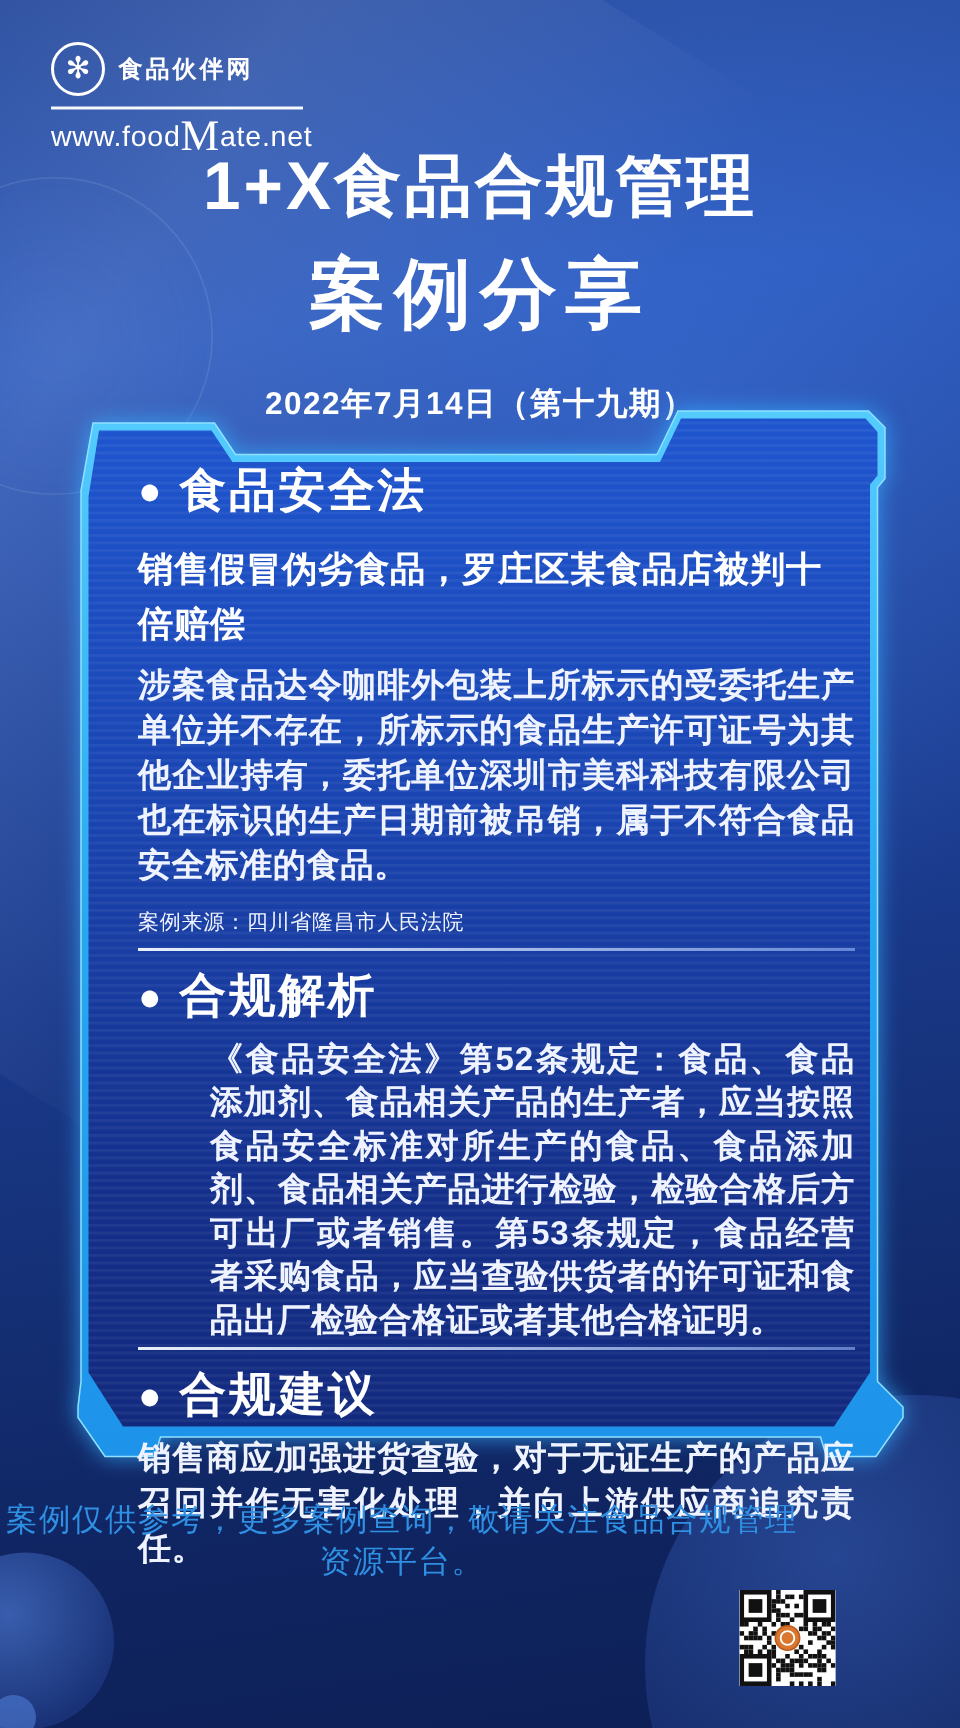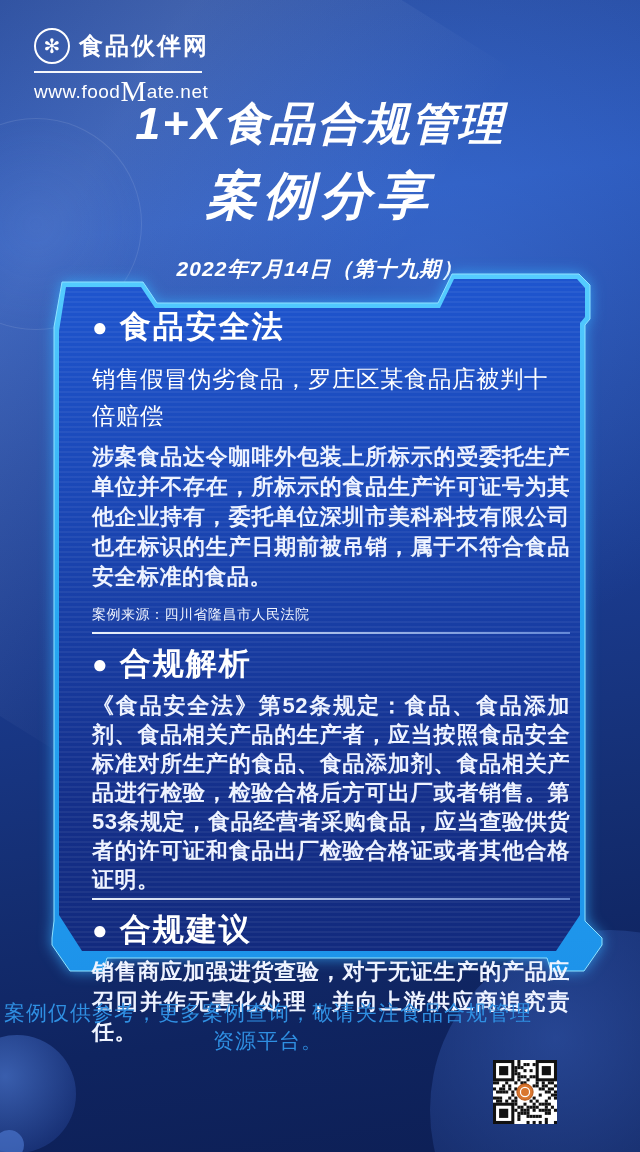--- a/index.html
+++ b/index.html
@@ -19,38 +19,38 @@
   .small-circle{position:absolute;left:-42px;top:1035px;width:118px;height:118px;border-radius:50%;
     background:radial-gradient(circle at 40% 35%, rgba(80,125,215,.65), rgba(45,80,170,.35) 75%);}
   .dot-circle{position:absolute;left:-6px;top:1130px;width:30px;height:30px;border-radius:50%;
     background:rgba(80,125,215,.6);}
 
   
   .brand{position:absolute;left:34px;top:28px;color:#fff;}
   .brand-top{display:flex;align-items:center;gap:9px;}
   .brand-icon{width:32px;height:32px;border:2px solid #fff;border-radius:50%;display:flex;align-items:center;justify-content:center;
     font-size:20px;line-height:1;color:#fff;}
-  .brand-name{font-size:24px;font-weight:700;letter-spacing:2px;}
+  .brand-name{font-size:16px;font-weight:700;letter-spacing:2px;}
   .brand-rule{width:168px;height:2px;background:#fff;margin:7px 0 2px 0;opacity:.95;}
   .brand-url{font-size:19px;letter-spacing:.5px;}
   .brand-url .bigM{font-size:29px;font-family:"Liberation Serif",serif;font-weight:400;vertical-align:-3px;}
 
   
-  .title-block{position:absolute;left:0;top:94px;width:640px;text-align:center;color:#fff;font-style:italic;}
+  .title-block{position:absolute;left:0;top:94px;width:640px;text-align:center;color:#fff;}
   .title1{font-size:45px;font-weight:900;letter-spacing:2px;margin:0;}
   .title2{font-size:51px;font-weight:900;letter-spacing:6px;margin:8px 0 0 0;}
   .date-line{font-size:21px;font-weight:700;letter-spacing:1px;margin-top:24px;}
 
   
   .panel{position:absolute;left:33px;top:271px;width:574px;height:712px;}
   .panel svg.frame{position:absolute;left:0;top:0;filter:drop-shadow(0 0 7px rgba(55,175,255,.75));}
   .panel-content{position:absolute;left:59px;top:36px;width:478px;color:#f3f7ff;}
   .sec-heading{display:flex;align-items:center;gap:10px;color:#fff;font-size:31px;font-weight:900;letter-spacing:2px;line-height:40px;}
   .sec-heading .bullet{font-size:26px;line-height:40px;}
-  .sec-subtitle{margin-top:14px;font-size:23.5px;font-weight:400;line-height:37px;color:#fff;letter-spacing:.5px;}
+  .sec-subtitle{margin-top:14px;font-size:23.5px;font-weight:700;line-height:37px;color:#fff;letter-spacing:.5px;}
   .sec-body{margin-top:7px;font-size:22px;line-height:30px;letter-spacing:.5px;color:#eef3ff;text-align:justify;font-weight:bold;}
   .sec-source{margin-top:9px;font-size:14px;color:#f0f4ff;letter-spacing:.5px;line-height:26px;}
   .divider{height:2px;width:100%;margin-top:5px;background:linear-gradient(90deg,rgba(245,250,255,.95),rgba(160,195,255,.55));}
   .mt10{margin-top:10px;}
   .mt4{margin-top:4px;}
 
   
   .footer-note{position:absolute;left:0;top:999px;width:536px;text-align:center;
     font-size:21px;letter-spacing:1px;color:#2f8fe2;}
   .contact{position:absolute;left:104px;top:1058px;color:#41aef2;}
@@ -118,21 +118,21 @@
       </div>
       <div class="sec-subtitle">销售假冒伪劣食品，罗庄区某食品店被判十倍赔偿</div>
       <div class="sec-body">涉案食品达令咖啡外包装上所标示的受委托生产单位并不存在，所标示的食品生产许可证号为其他企业持有，委托单位深圳市美科科技有限公司也在标识的生产日期前被吊销，属于不符合食品安全标准的食品。</div>
       <div class="sec-source">案例来源：四川省隆昌市人民法院</div>
       <div class="divider"></div>
 
       <div class="sec-heading mt10">
         <span class="bullet">●</span>
         <span>合规解析</span>
       </div>
-      <div class="sec-body" style="line-height:29px;">《食品安全法》第52条规定：食品、食品添加剂、食品相关产品的生产者，应当按照食品安全标准对所生产的食品、食品添加剂、食品相关产品进行检验，检验合格后方可出厂或者销售。第53条规定，食品经营者采购食品，应当查验供货者的许可证和食品出厂检验合格证或者其他合格证明。</div>
+      <div class="sec-body" style="line-height:29px;margin-left:48px;">《食品安全法》第52条规定：食品、食品添加剂、食品相关产品的生产者，应当按照食品安全标准对所生产的食品、食品添加剂、食品相关产品进行检验，检验合格后方可出厂或者销售。第53条规定，食品经营者采购食品，应当查验供货者的许可证和食品出厂检验合格证或者其他合格证明。</div>
       <div class="divider mt4"></div>
 
       <div class="sec-heading mt10">
         <span class="bullet">●</span>
         <span>合规建议</span>
       </div>
       <div class="sec-body">销售商应加强进货查验，对于无证生产的产品应召回并作无害化处理，并向上游供应商追究责任。</div>
     </div>
   </div>
 

